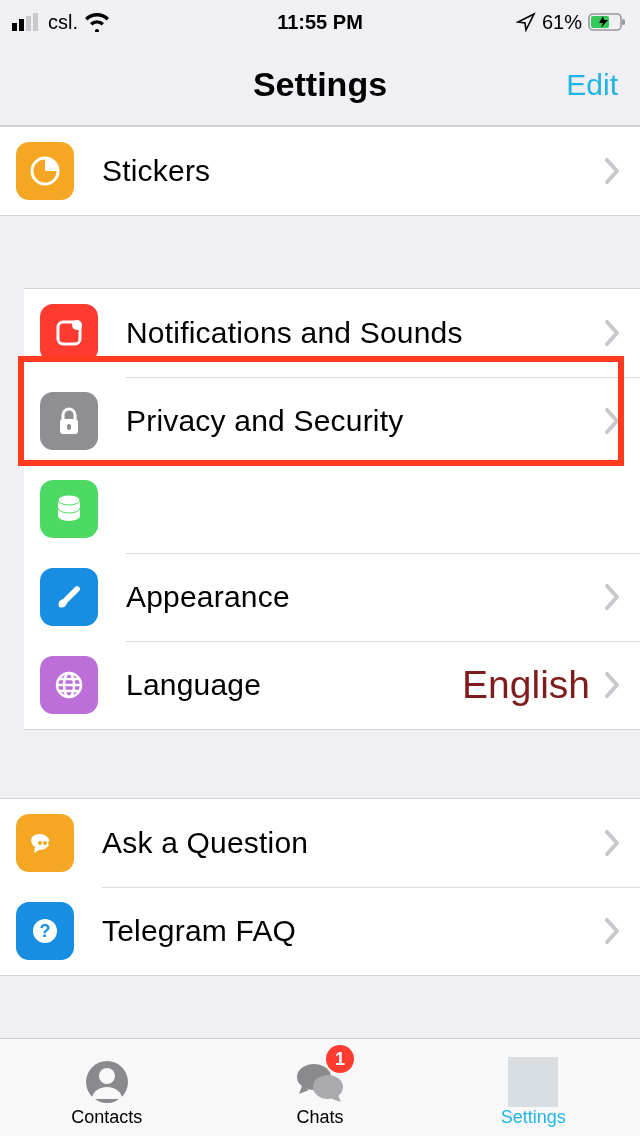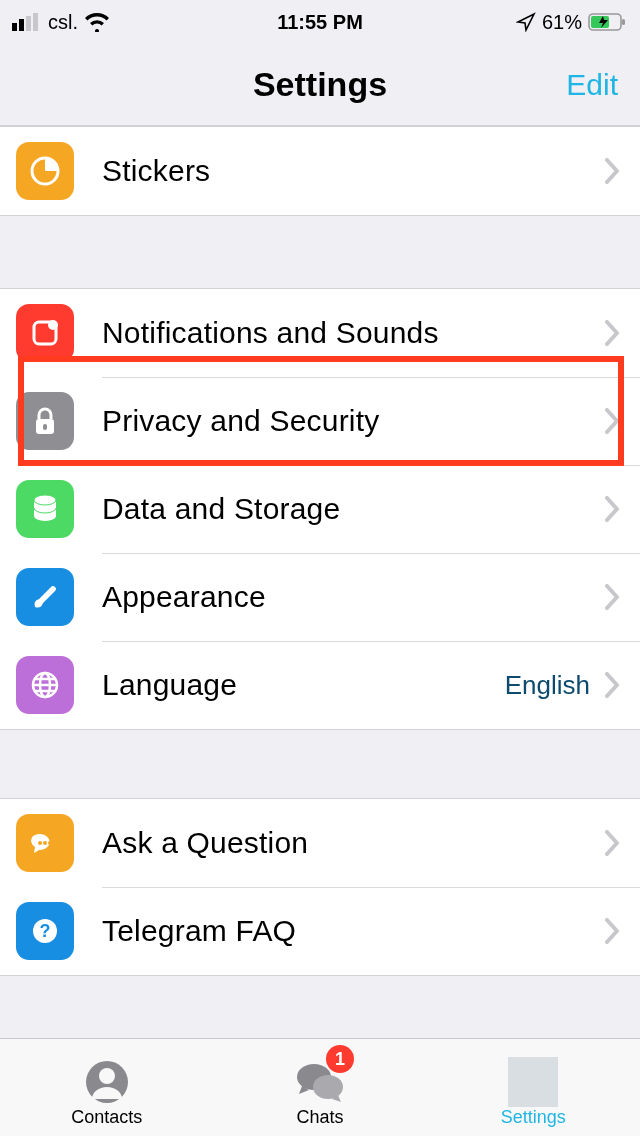--- a/index.html
+++ b/index.html
@@ -11,21 +11,21 @@
   .header-title { font-size:34px; font-weight:700; }
   .header-edit { position:absolute; right:22px; font-size:30px; color:#1fb6e6; font-weight:400;margin-left:36px;}
   .group-gap { height: 72px; }
   .group-gap-small { height: 68px; }
   .list { background:#fff; border-top:1px solid #d1d1d6; border-bottom:1px solid #d1d1d6; }
   .row { display:flex; align-items:center; height:88px; padding:0 20px 0 16px; position:relative;}
   .row + .row .row-body::before { content:""; position:absolute; top:0; left:0; right:-20px; height:1px; background:#d9d9de;}
   .row-body { position:relative; flex:1; display:flex; align-items:center; height:100%; margin-left:28px;}
   .icon-box { width:58px; height:58px; border-radius:13px; display:flex; align-items:center; justify-content:center; flex-shrink:0;}
   .row-label { font-size:30px; font-weight:400; letter-spacing:0.2px;}
-  .row-value { margin-left:auto; font-size:26px; color:#0c4a6e; margin-right:14px;}
+  .row-value { margin-left:auto; font-size:39px; color:#7f1d1d; margin-right:14px;}
   .chevron { margin-left:auto; }
   .row-value + .chevron { margin-left:0; }
   .highlight { position:absolute; border:6px solid #ff3b1f; pointer-events:none; }
   .tabbar { position:absolute; bottom:0; left:0; right:0; height:98px; background:#f8f8f8; border-top:1px solid #c9c9ce; display:flex;}
   .tab { flex:1; display:flex; flex-direction:column; align-items:center; justify-content:flex-end; padding-bottom:8px; gap:2px; position:relative;}
   .tab-label { font-size:18px; color:#000000;}
   .tab.active .tab-label { color:#1fb6e6; }
   .badge { position:absolute; top:6px; left:50%; margin-left:6px; background:#ff3b30; color:#fff; border-radius:18px; min-width:28px; height:28px; display:flex; align-items:center; justify-content:center; font-size:18px; font-weight:600;}
   .tab-icon-box { width:56px; height:46px; display:flex; align-items:center; justify-content:center;}
   .settings-tile { width:50px; height:50px; background:#d9dee3; }
@@ -78,21 +78,21 @@
       <span class="row-label">Stickers</span>
       <svg class="chevron" width="16" height="26" viewBox="0 0 16 26">
           <path d="M3 2 L13 13 L3 24" fill="none" stroke="#c7c7cc" stroke-width="4" stroke-linecap="round" stroke-linejoin="round"></path>
         </svg>
     </div>
   </div>
 </div>
 
 <div class="group-gap"></div>
 
-<div class="list" style="position:relative;">
+<div class="list" style="position:relative;margin-left:24px;">
   <div class="row">
     <div class="icon-box" style="background:#ff3b30;">
       <svg width="34" height="34" viewBox="0 0 34 34">
           <rect x="6" y="6" width="22" height="22" rx="5" fill="none" stroke="#fff" stroke-width="3"></rect>
           <circle cx="25" cy="9" r="5" fill="#fff"></circle>
         </svg>
     </div>
     <div class="row-body">
       <span class="row-label">Notifications and Sounds</span>
       <svg class="chevron" width="16" height="26" viewBox="0 0 16 26">
@@ -118,26 +118,20 @@
   <div class="row">
     <div class="icon-box" style="background:#4cd964;">
       <svg width="32" height="34" viewBox="0 0 32 34">
           <ellipse cx="16" cy="8" rx="11" ry="5" fill="#fff"></ellipse>
           <path d="M5 8 v8 a11 5 0 0 0 22 0 v-8" fill="#fff"></path>
           <path d="M5 16 v8 a11 5 0 0 0 22 0 v-8" fill="#fff"></path>
           <ellipse cx="16" cy="8" rx="11" ry="5" fill="none" stroke="#4cd964" stroke-width="1"></ellipse>
           <path d="M5 16 a11 5 0 0 0 22 0" fill="none" stroke="#4cd964" stroke-width="1"></path>
         </svg>
     </div>
-    <div class="row-body">
-      <span class="row-label">Data and Storage</span>
-      <svg class="chevron" width="16" height="26" viewBox="0 0 16 26">
-          <path d="M3 2 L13 13 L3 24" fill="none" stroke="#c7c7cc" stroke-width="4" stroke-linecap="round" stroke-linejoin="round"></path>
-        </svg>
-    </div>
   </div>
   <div class="row">
     <div class="icon-box" style="background:#188ee3;">
       <svg width="34" height="34" viewBox="0 0 34 34">
           <path d="M7 27 q-2-6 4-8 l12-12 q2-2 4 0 t0 4 l-12 12 q-2 6-8 4z" fill="#fff"></path>
         </svg>
     </div>
     <div class="row-body">
       <span class="row-label">Appearance</span>
       <svg class="chevron" width="16" height="26" viewBox="0 0 16 26">

